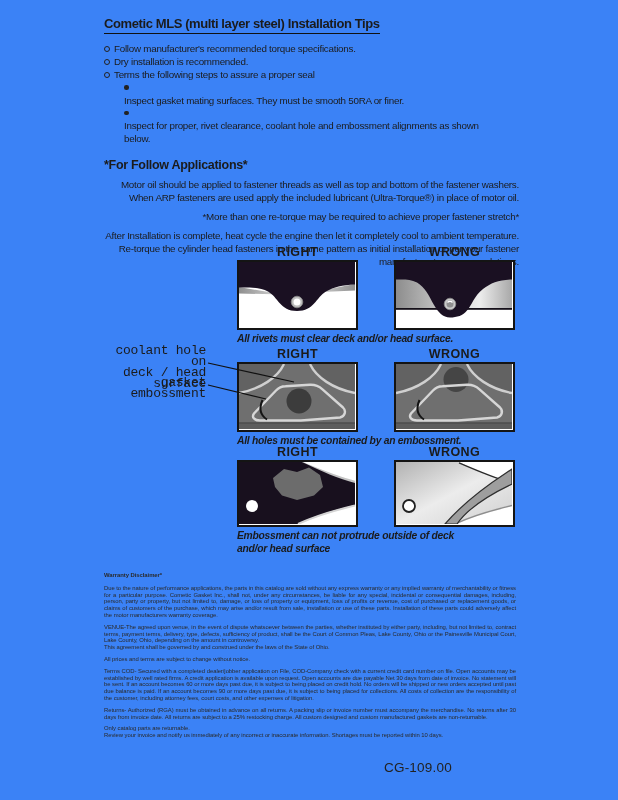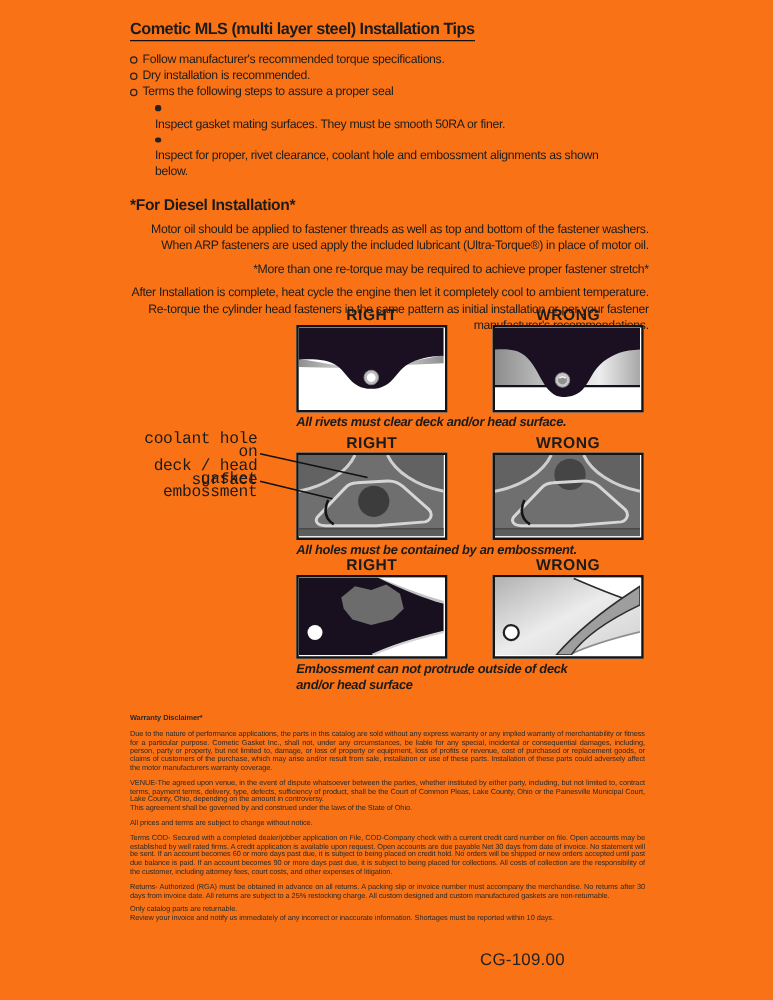--- a/index.html
+++ b/index.html
@@ -1,16 +1,16 @@
 <!DOCTYPE html>
 <html><head>
 <meta charset="utf-8">
 <style>
   html,body{margin:0;padding:0;background:#fff;}
-  .page{position:relative;width:618px;height:800px;background:#f97316;overflow:hidden;
+  .page{position:relative;width:618px;height:800px;background:#3b82f6;overflow:hidden;
         font-family:"Liberation Sans","DejaVu Sans",sans-serif;color:#1b1b1b;}
   
   .content{position:absolute;left:104px;top:14px;width:415px;}
   .title{display:inline-block;font-size:13px;font-weight:bold;letter-spacing:-0.4px;
          margin:0 0 5px 0;padding-bottom:2px;border-bottom:1.4px solid #111;}
   .bullets{list-style:none;margin:3px 12px 0 0;padding:0;font-size:9.8px;letter-spacing:-0.25px;line-height:13px;}
   .bullets li{display:flex;gap:4px;}
   .b-circle{flex:none;width:4px;height:4px;border:1px solid #222;border-radius:50%;margin-top:4px;}
   .b-dot{flex:none;width:4.5px;height:4.5px;background:#222;border-radius:50%;margin-top:4px;}
   .sub{padding-left:20px;flex-direction:column;}
@@ -62,21 +62,21 @@
       <li class="sub">
         <span class="b-dot"></span>
         <span>Inspect gasket mating surfaces.  They must be smooth 50RA or finer.</span>
       </li>
       <li class="sub">
         <span class="b-dot"></span>
         <span>Inspect for proper, rivet clearance, coolant hole and embossment alignments as shown below.</span>
       </li>
     </ul>
 
-    <h2 class="h2">*For Diesel Installation*</h2>
+    <h2 class="h2">*For Follow Applications*</h2>
     <p class="para">Motor oil should be applied to fastener threads as well as top and bottom of the fastener washers. When ARP fasteners are used apply the included lubricant (Ultra-Torque®) in place of motor oil.</p>
     <p class="para">*More than one re-torque may be required to achieve proper fastener stretch*</p>
     <p class="para">After Installation is complete, heat cycle the engine then let it completely cool to ambient temperature. Re-torque the cylinder head fasteners in the same pattern as initial installation or per your fastener manufacturer's recommendations.</p>
   </div>
 
   <div class="drow" style="top:229px">
     <div class="rwlabels">
       <span>RIGHT</span>
       <span>WRONG</span>
     </div>

